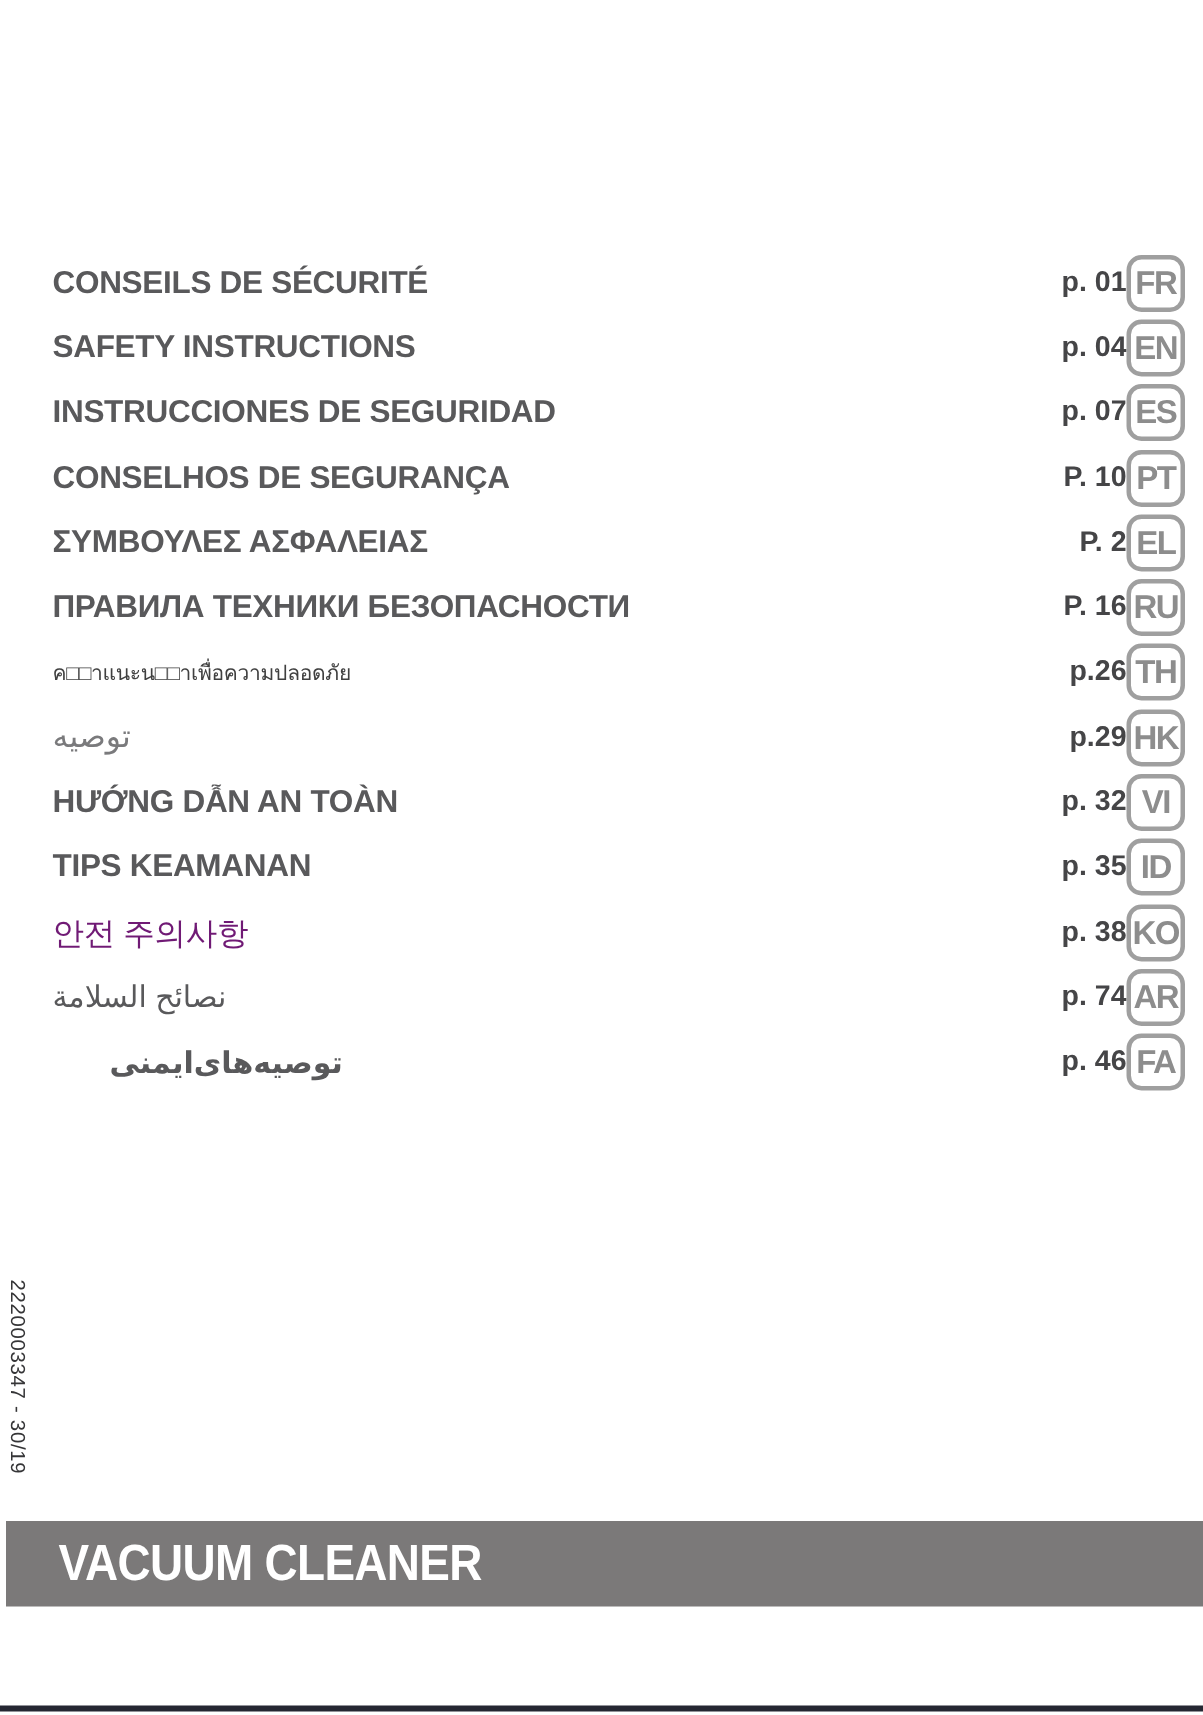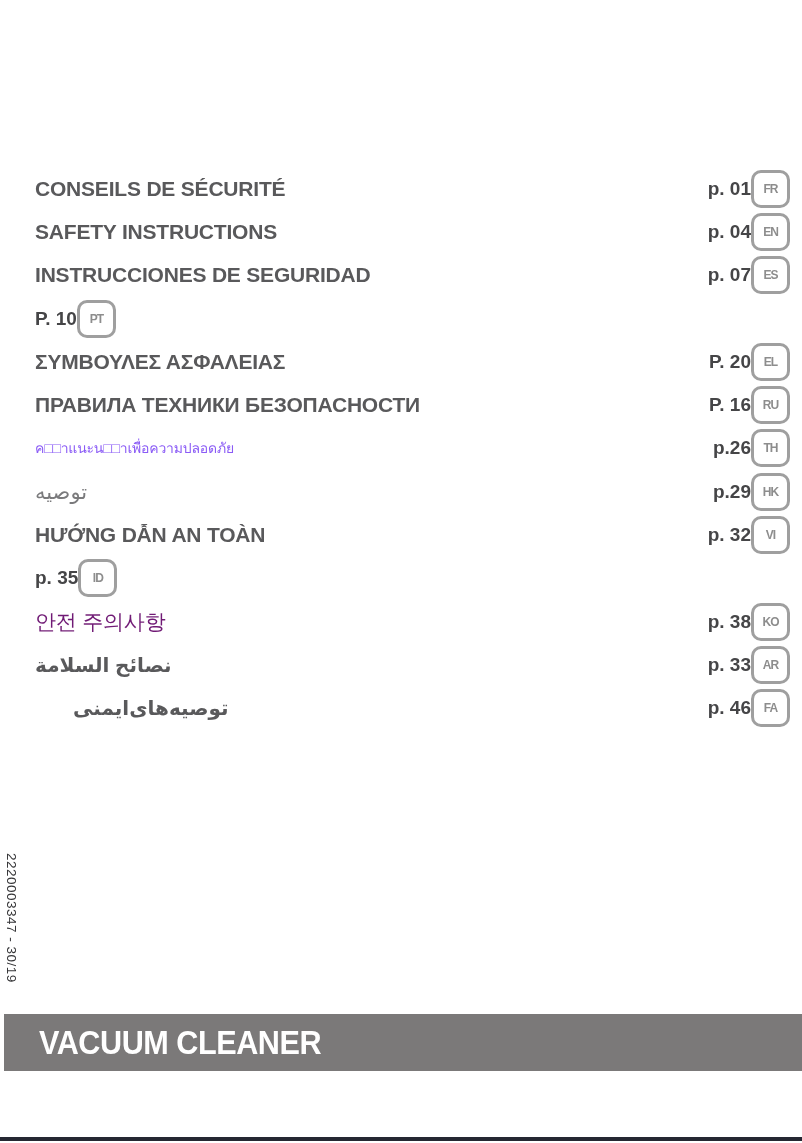--- a/index.html
+++ b/index.html
@@ -36,30 +36,30 @@
     color:#454547;
     white-space:nowrap;
     margin-right:0;
   }
   .badge{
     width:33px;height:32px;
     border:3px solid #9f9f9f;
     border-radius:10px;
     display:flex;align-items:center;justify-content:center;
     color:#8d8d8d;
-    font-size:12px;
+    font-size:22px;
     font-weight:bold;
     letter-spacing:-1px;
     flex:0 0 auto;
   }
   
-  .lang-TH .title{font-size:14px;font-weight:400;color:#8b5cf6;}
+  .lang-TH .title{font-size:14px;font-weight:400;color:#404040;}
   .lang-HK .title{font-size:21px;font-weight:400;color:#7a7a7c;letter-spacing:2px;}
   .lang-KO .title{font-size:21px;font-weight:400;color:#701a75;}
-  .lang-AR .title{font-size:20px;font-weight:700;}
+  .lang-AR .title{font-size:20px;font-weight:400;}
   .lang-FA .title{font-size:20px;font-weight:600;margin-left:38px;}
 
   
   .code-vertical{
     position:absolute;
     left:4px;top:853px;height:148px;
     writing-mode:vertical-rl;
     font-size:13.5px;
     color:#353537;
     letter-spacing:0.5px;
@@ -112,27 +112,28 @@
     <span class="badge">EN</span>
   </div>
 
   <div class="row lang-ES">
     <span class="title">INSTRUCCIONES DE SEGURIDAD</span>
     <span class="pagenum">p. 07</span>
     <span class="badge">ES</span>
   </div>
 
   <div class="row lang-PT">
+    <span class="title">CONSELHOS DE SEGURANÇA</span>
     <span class="pagenum">P. 10</span>
     <span class="badge">PT</span>
   </div>
 
   <div class="row lang-EL">
     <span class="title">ΣΥΜΒΟΥΛΕΣ ΑΣΦΑΛΕΙΑΣ</span>
-    <span class="pagenum">P. 20</span>
+    <span class="pagenum">P. 2</span>
     <span class="badge">EL</span>
   </div>
 
   <div class="row lang-RU">
     <span class="title">ПРАВИЛА ТЕХНИКИ БЕЗОПАСНОСТИ</span>
     <span class="pagenum">P. 16</span>
     <span class="badge">RU</span>
   </div>
 
 
@@ -149,33 +150,34 @@
     <span class="badge">HK</span>
   </div>
 
   <div class="row lang-VI">
     <span class="title">HƯỚNG DẪN AN TOÀN</span>
     <span class="pagenum">p. 32</span>
     <span class="badge">VI</span>
   </div>
 
   <div class="row lang-ID">
+    <span class="title">TIPS KEAMANAN</span>
     <span class="pagenum">p. 35</span>
     <span class="badge">ID</span>
   </div>
 
   <div class="row lang-KO">
     <span class="title">안전 주의사항</span>
     <span class="pagenum">p. 38</span>
     <span class="badge">KO</span>
   </div>
 
   <div class="row lang-AR">
     <span class="title">نصائح السلامة</span>
-    <span class="pagenum">p. 33</span>
+    <span class="pagenum">p. 74</span>
     <span class="badge">AR</span>
   </div>
 
   <div class="row lang-FA">
     <span class="title">توصیه‌های‌ایمنی</span>
     <span class="pagenum">p. 46</span>
     <span class="badge">FA</span>
   </div>
 </div>
 

